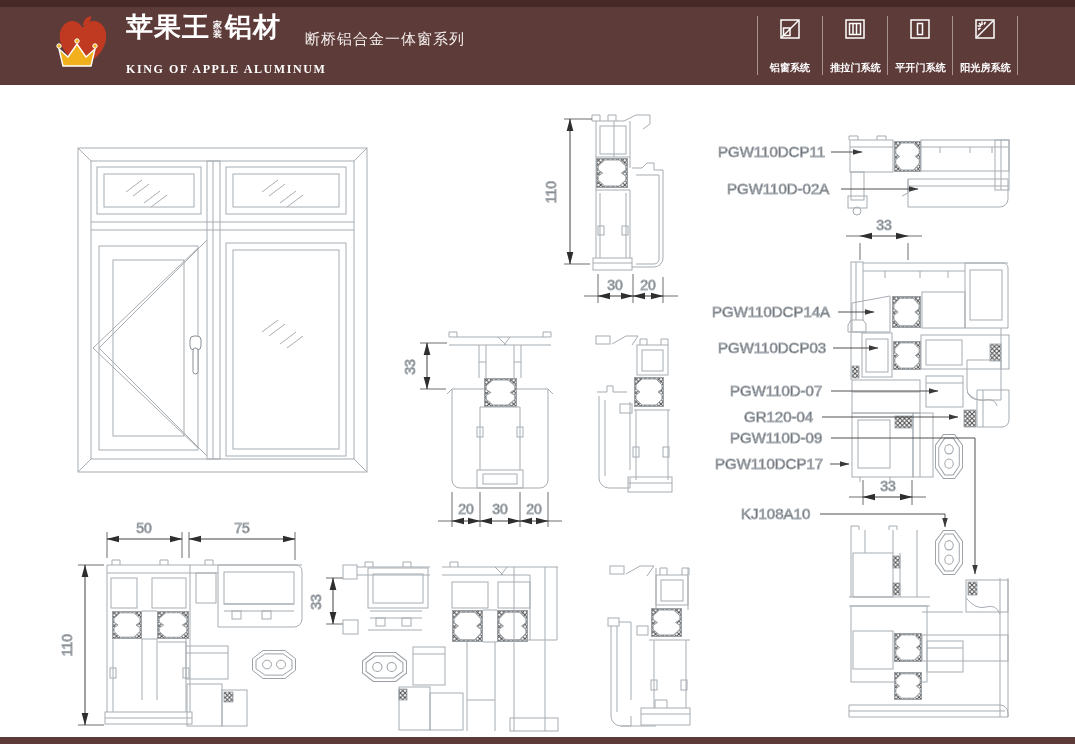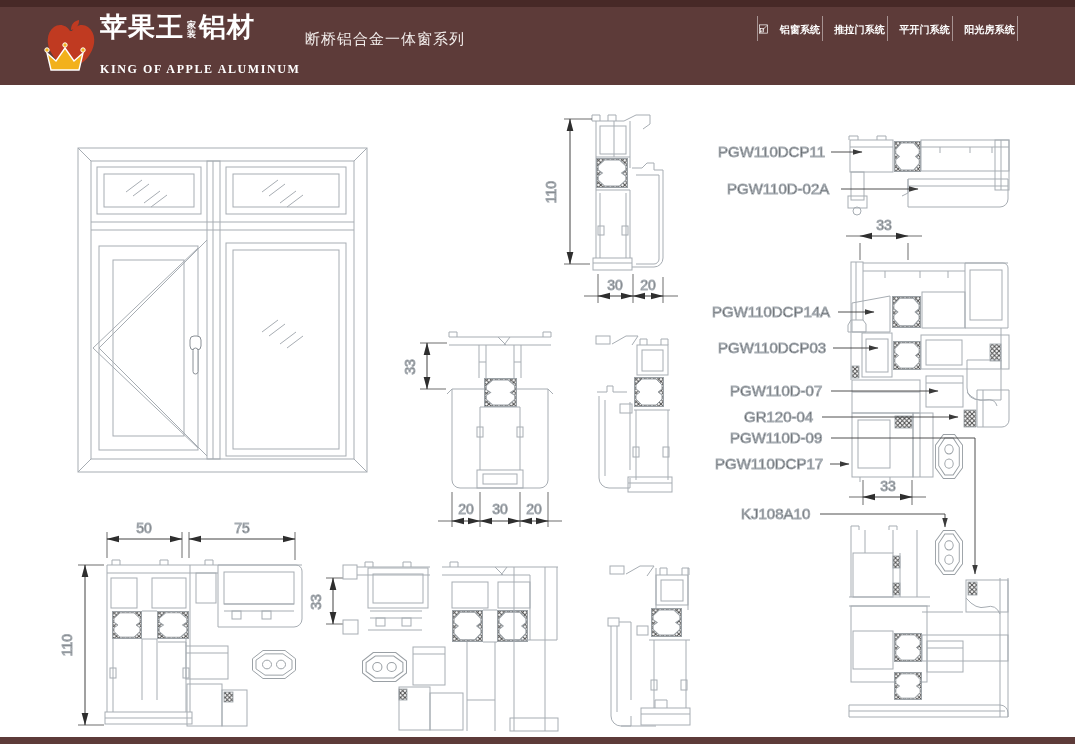--- a/index.html
+++ b/index.html
@@ -1,31 +1,31 @@
 <!DOCTYPE html>
 <html><head>
 <meta charset="utf-8">
 <style>
   html,body{margin:0;padding:0;}
   body{width:1075px;height:744px;background:#fff;font-family:"Liberation Sans",sans-serif;}
   .page{position:relative;width:1075px;height:744px;overflow:hidden;background:#fff;}
   
   .hdr{position:relative;height:85px;background:#5d3b39;color:#fff;}
   .hdr-strip{height:7px;background:#472927;}
-  .logo{position:absolute;left:42px;top:14px;display:flex;align-items:center;gap:4px;}
+  .logo{position:absolute;left:54px;top:14px;display:flex;align-items:flex-start;gap:18px;}
   .logo-text{display:flex;flex-direction:column;}
   .logo-cn{display:flex;align-items:flex-end;gap:3px;line-height:1;}
   .brand-cn,.brand-suffix{font-size:27px;font-weight:bold;letter-spacing:1px;}
   .stack{display:flex;flex-direction:column;font-size:9px;line-height:9px;font-weight:bold;padding-bottom:2px;}
   .logo-en{font-family:"Liberation Serif",serif;font-size:12px;font-weight:bold;letter-spacing:1.6px;margin-top:21px;white-space:nowrap;}
   .title-block{position:absolute;left:305px;top:19px;color:#f3eeec;}
   .model{font-size:18px;letter-spacing:.5px;}
   .series{font-size:15px;margin-top:11px;letter-spacing:1px;}
   .systems{position:absolute;right:57px;top:16px;display:flex;}
-  .sys{width:64px;display:flex;align-items:center;gap:9px;border-left:1px solid rgba(255,255,255,.45);padding-top:1px;}
+  .sys{width:64px;display:flex;flex-direction:column;align-items:center;gap:19px;border-left:1px solid rgba(255,255,255,.45);padding-top:1px;}
   .sys:last-child{border-right:1px solid rgba(255,255,255,.45);}
   .sys-label{font-size:11px;font-weight:bold;white-space:nowrap;transform:scale(.92);}
   
   main{height:652px;background:#fff;}
   svg text{font-family:"Liberation Sans",sans-serif;}
   .pf{stroke:#a7adb3;fill:none;stroke-width:1;}
   .hx{fill:url(#hx);stroke:#9aa0a5;stroke-width:.8;}
   .dim{stroke:#2e2e2e;stroke-width:.9;fill:none;}
   .ext{stroke:#2e2e2e;stroke-width:.7;fill:none;}
   .ldr{stroke:#3c3c3c;stroke-width:.9;fill:none;}

